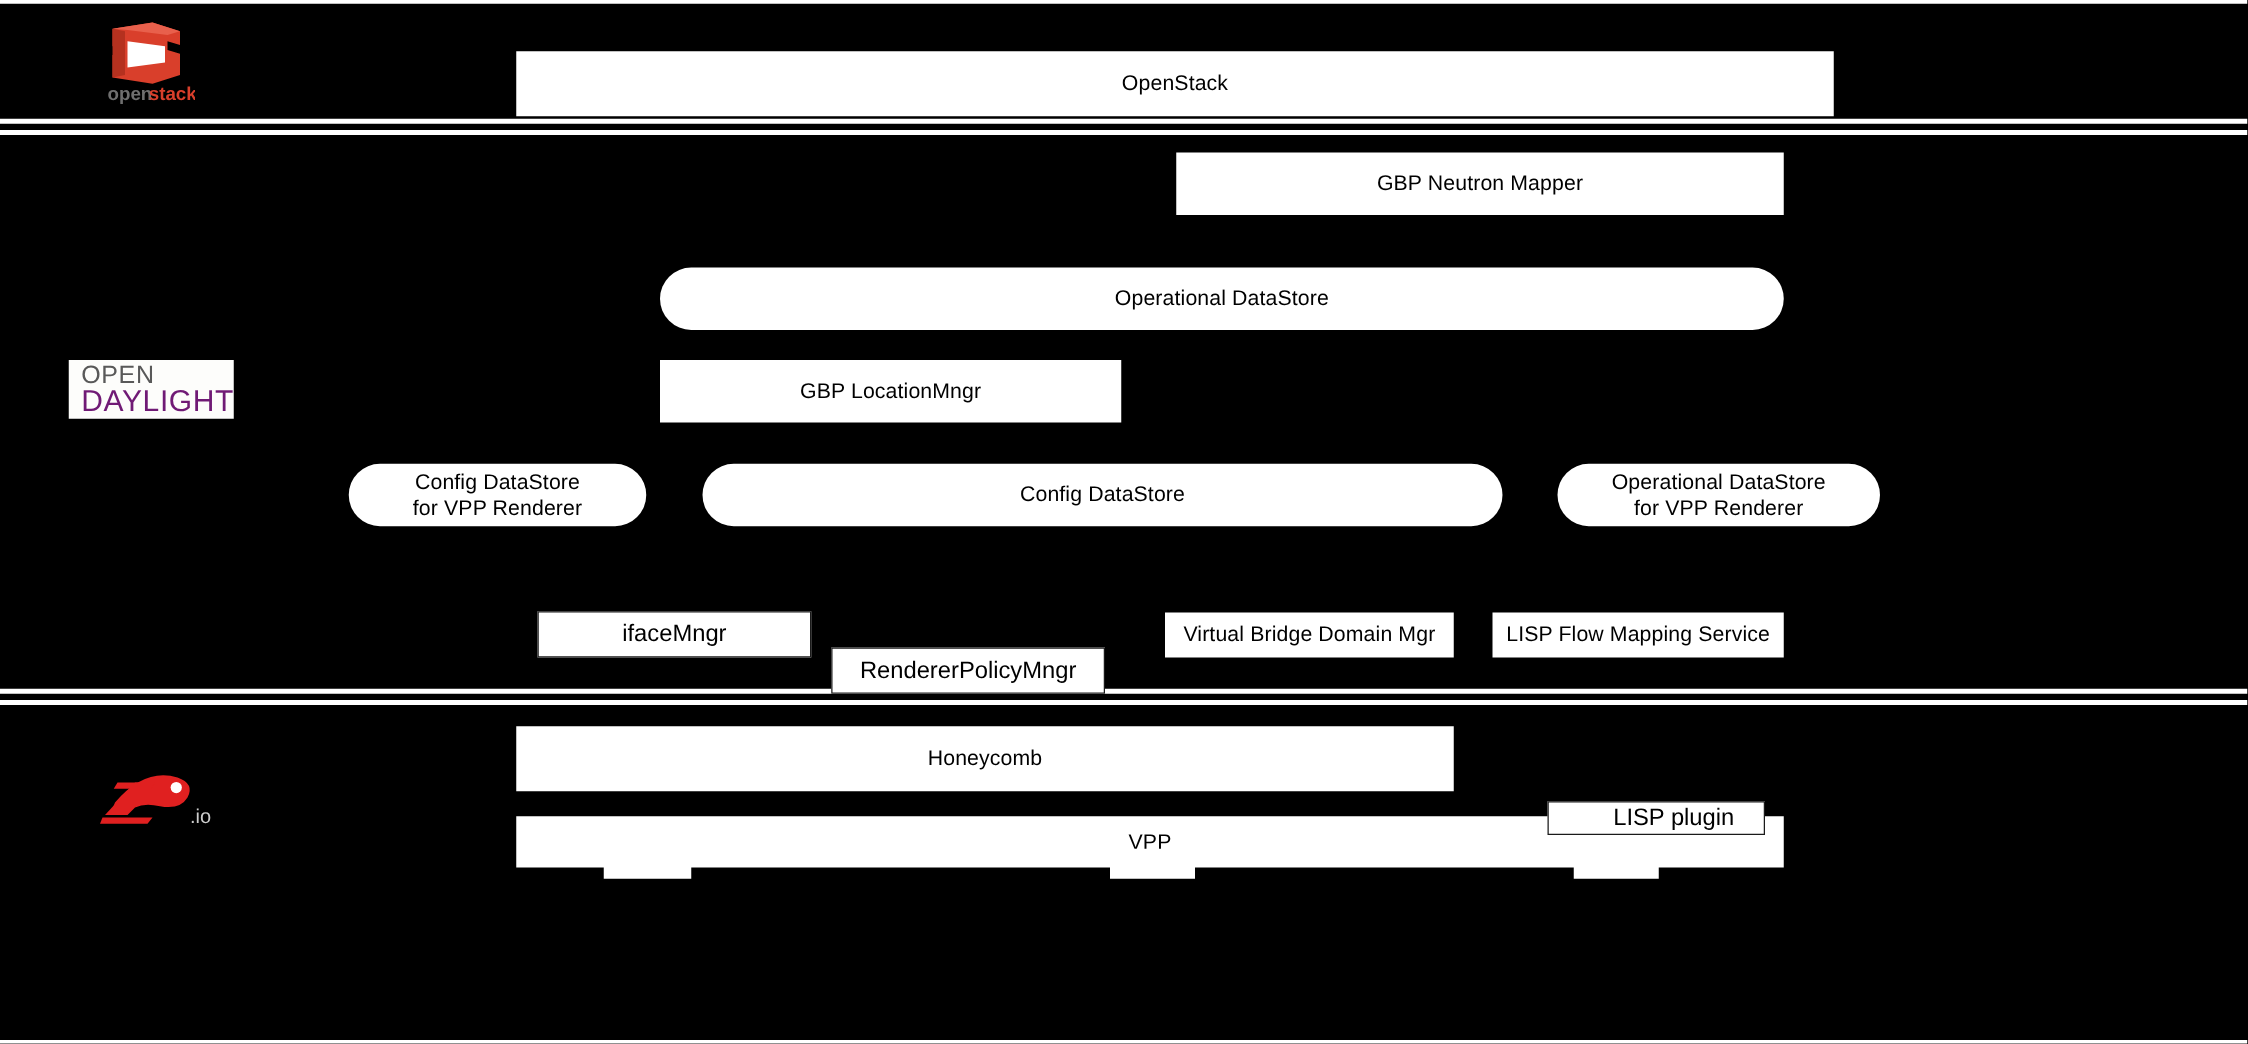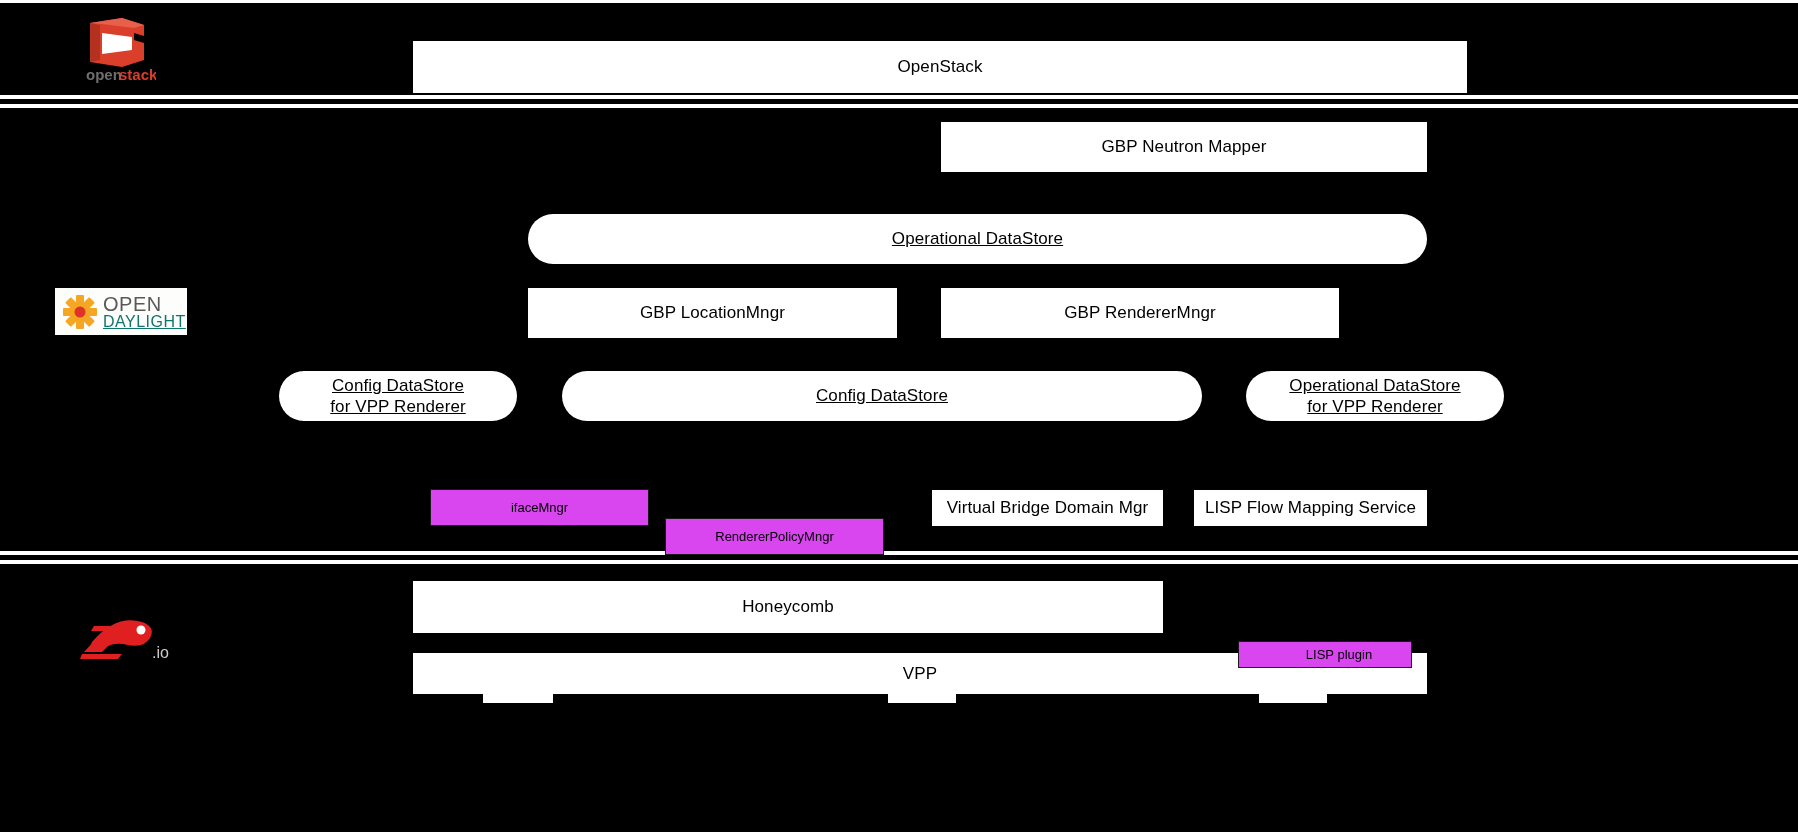--- a/index.html
+++ b/index.html
@@ -21,30 +21,30 @@
     color: #000000;
     display: flex;
     align-items: center;
     justify-content: center;
     text-align: center;
     font-size: 17px;
     line-height: 1.25;
     letter-spacing: .1px;
     white-space: pre-line;
   }
-  .rounded { border-radius: 40px; text-decoration: underline; }
+  .rounded { border-radius: 40px; }
   .inner {
     position: absolute;
-    background: #d946ef;
+    background: #ffffff;
     border: 1.5px solid #1a1a1a;
     display: flex;
     align-items: center;
     justify-content: center;
     text-align: center;
-    font-size: 13px;
+    font-size: 19px;
     color: #000;
   }
   
   .container-box {
     position: absolute;
     background: #ffffff;
     color: #000;
     font-size: 17px;
   }
   .container-label {
@@ -65,21 +65,21 @@
   
   .odl-logo {
     position: absolute;
     background: #fdfdfb;
     display: flex; align-items: center; justify-content: flex-start;
     padding-left: 6px;
     overflow: hidden;
   }
   .odl-text { display: flex; flex-direction: column; line-height: 1.0; margin-left: 4px; }
   .odl-open { color: #595959; font-size: 20px; letter-spacing: .5px; font-family: "Liberation Sans", sans-serif; }
-  .odl-day  { color: #0f766e; font-size: 16px; letter-spacing: .5px; font-family: "Liberation Sans", sans-serif; text-decoration: underline; }
+  .odl-day  { color: #701a75; font-size: 24px; letter-spacing: .5px; font-family: "Liberation Sans", sans-serif; }
 
   
   .fdio-logo { position: absolute; width: 96px; height: 52px; }
 </style>
 </head>
 <body>
 
 <div id="diagram">
 
   <div class="divider" style="top:0px;height:3px;"></div>
@@ -118,21 +118,20 @@
       <span class="odl-open">OPEN</span>
       <span class="odl-day">DAYLIGHT</span>
     </span>
   </div>
 
   <div class="box" style="left:941px;top:122px;width:486px;height:50px;">GBP Neutron Mapper</div>
 
   <div class="box rounded" style="left:528px;top:214px;width:899px;height:50px;">Operational DataStore</div>
 
   <div class="box" style="left:528px;top:288px;width:369px;height:50px;">GBP LocationMngr</div>
-  <div class="box" style="left:941px;top:288px;width:398px;height:50px;">GBP RendererMngr</div>
 
   <div class="box rounded" style="left:279px;top:371px;width:238px;height:50px;">Config DataStore
 for VPP Renderer</div>
   <div class="box rounded" style="left:562px;top:371px;width:640px;height:50px;">Config DataStore</div>
   <div class="box rounded" style="left:1246px;top:371px;width:258px;height:50px;">Operational DataStore
 for VPP Renderer</div>
 
   <div class="inner" style="left:430px;top:489px;width:219px;height:37px;">ifaceMngr</div>
   <div class="inner" style="left:665px;top:489px;width:219px;height:37px;margin-top:29px;">RendererPolicyMngr</div>
 

